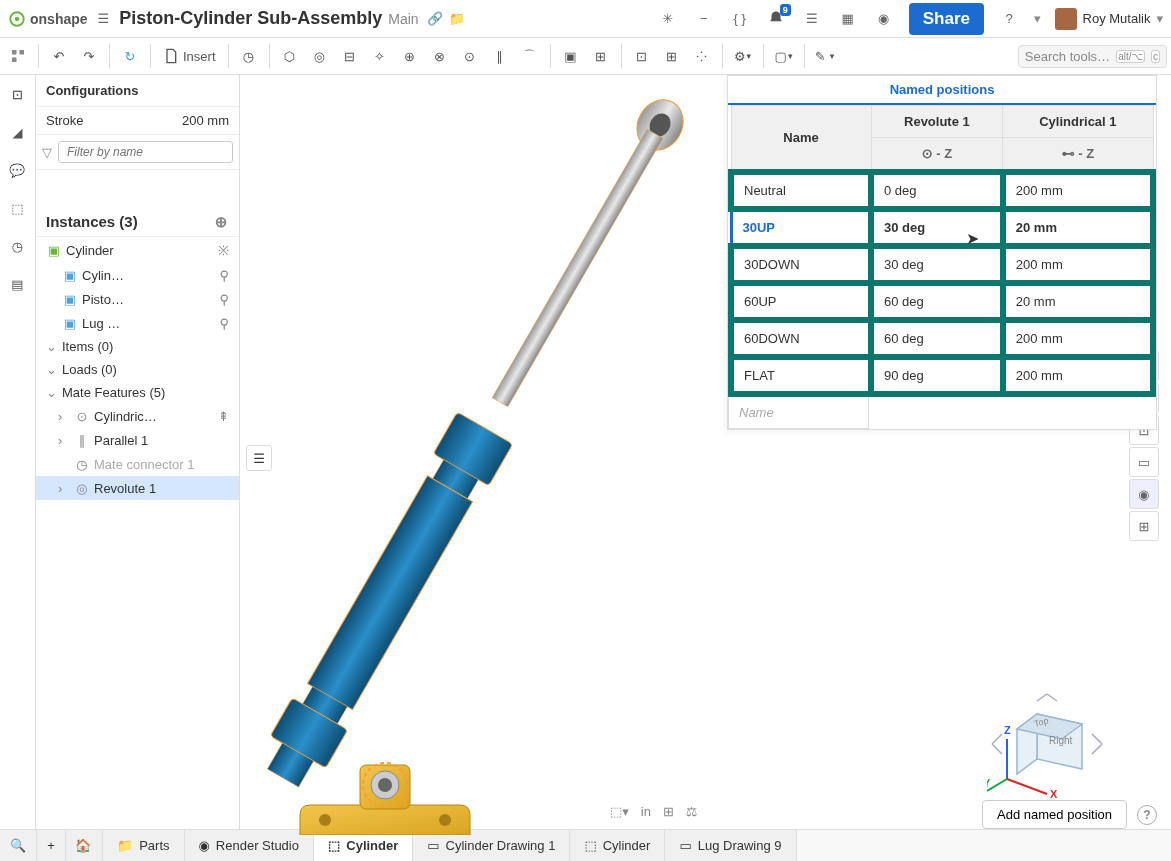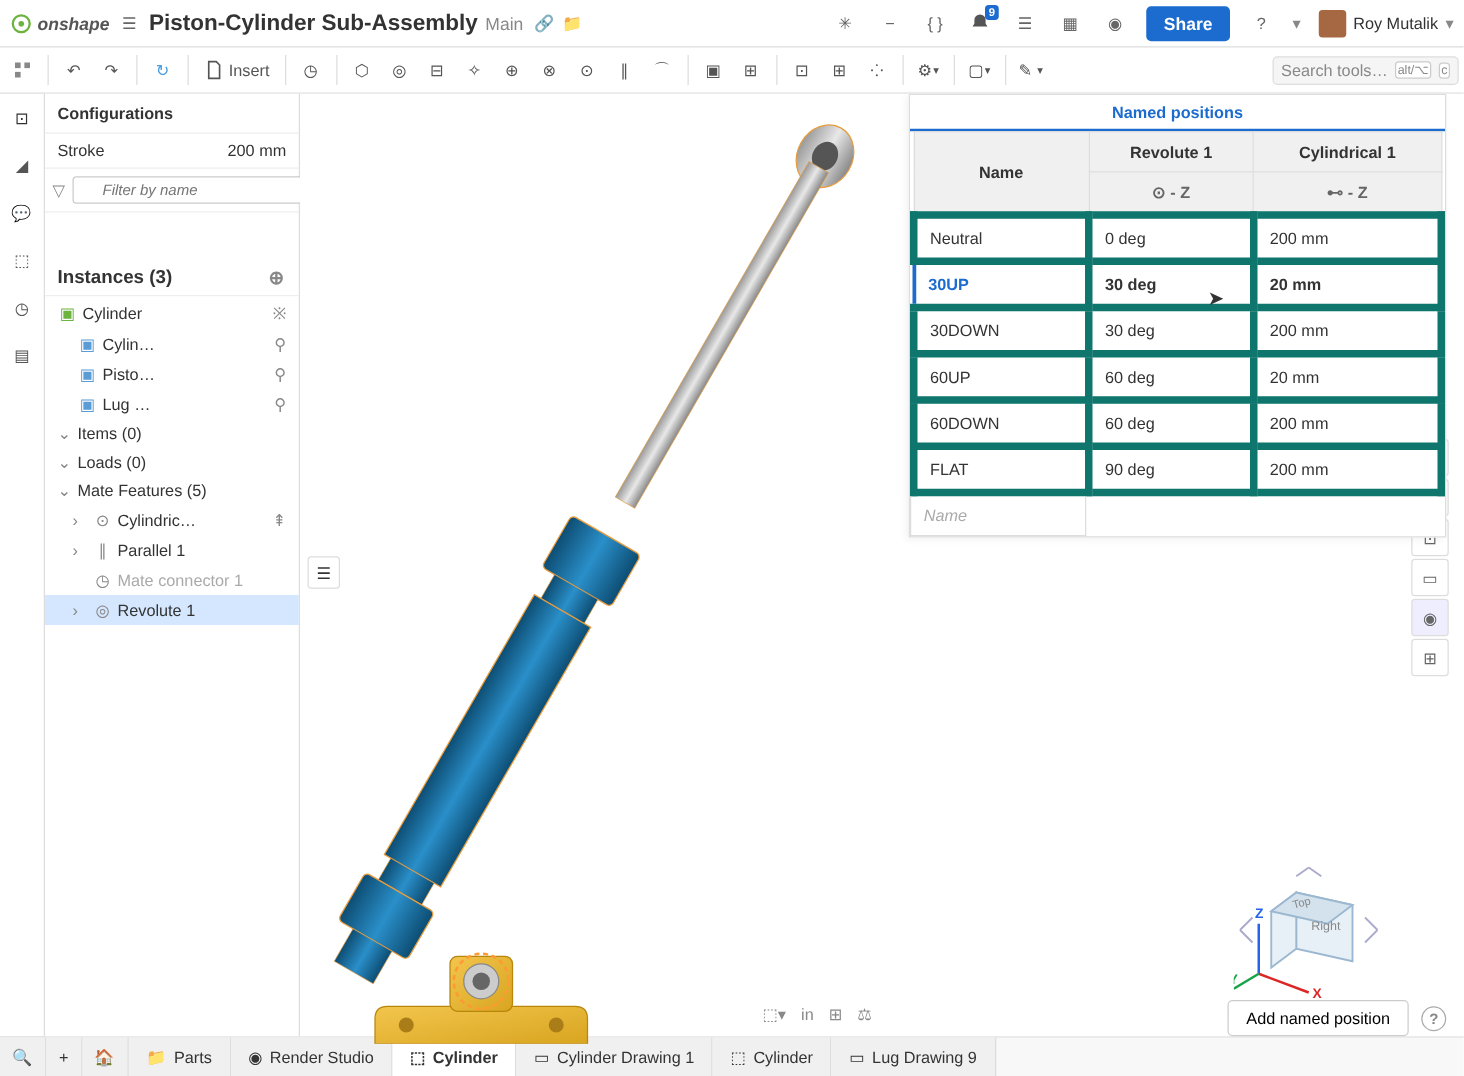--- a/index.html
+++ b/index.html
@@ -1,43 +1,43 @@
 <!DOCTYPE html>
 <html><head>
 <meta charset="utf-8">
 <style>
 * { box-sizing: border-box; margin: 0; padding: 0; }
 body { font-family: -apple-system, "Segoe UI", sans-serif; font-size: 13px; color: #333; background: #fff; overflow: hidden; width: 1171px; height: 861px; position: relative; }
 .header { height: 38px; background: #fff; border-bottom: 1px solid #ddd; display: flex; align-items: center; padding: 0 8px; }
-.logo { display: flex; align-items: center; gap: 4px; font-style: italic; }
+.logo { display: flex; align-items: center; gap: 4px; }
 .logo-icon { width: 18px; height: 18px; }
 .logo-text { font-weight: 600; color: #555; font-size: 14px; }
 .hamburger { margin: 0 10px; color: #666; cursor: pointer; }
 .doc-title { font-size: 18px; font-weight: 700; color: #333; }
 .doc-sub { font-size: 14px; color: #888; margin-left: 6px; }
 .header-right { margin-left: auto; display: flex; align-items: center; gap: 14px; }
 .icon-btn { color: #666; cursor: pointer; display: flex; align-items: center; justify-content: center; width: 22px; height: 22px; }
-.share-btn { background: #1c6bce; color: #fff; border: none; border-radius: 4px; padding: 6px 14px; font-weight: 600; font-size: 14px; cursor: pointer; }
+.share-btn { background: #1c6bce; color: #fff; border: none; border-radius: 4px; padding: 6px 14px; font-weight: 600; font-size: 17px; cursor: pointer; }
 .user { display: flex; align-items: center; gap: 6px; font-size: 13px; font-weight: 500; }
 .avatar { width: 22px; height: 22px; border-radius: 3px; background: #a66842; }
 .badge { position: absolute; top: -4px; right: -4px; background: #1c6bce; color: #fff; font-size: 9px; padding: 1px 3px; border-radius: 3px; font-weight: 700; }
 .toolbar { height: 37px; border-bottom: 1px solid #ddd; display: flex; align-items: center; padding: 0 4px; gap: 2px; }
 .tool-btn { width: 28px; height: 28px; display: flex; align-items: center; justify-content: center; color: #555; cursor: pointer; border-radius: 3px; position: relative; }
 .tool-sep { width: 1px; height: 24px; background: #ddd; margin: 0 4px; }
 .insert-btn { display: flex; align-items: center; gap: 4px; padding: 0 6px; }
 .search-tools { margin-left: auto; display: flex; align-items: center; background: #f5f5f5; border: 1px solid #ddd; border-radius: 4px; padding: 3px 6px; color: #888; font-size: 13px; gap: 6px; }
 .search-tools kbd { border: 1px solid #ccc; border-radius: 3px; padding: 0 1px; font-size: 10px; background: #fff; font-family: inherit; }
 .main { display: flex; height: calc(100% - 38px - 37px - 32px); }
 .left-rail { width: 36px; border-right: 1px solid #ddd; display: flex; flex-direction: column; align-items: center; padding-top: 8px; gap: 16px; }
 .rail-icon { color: #555; cursor: pointer; width: 22px; height: 22px; display: flex; align-items: center; justify-content: center; }
 .panel { width: 204px; border-right: 1px solid #ddd; display: flex; flex-direction: column; background: #fff; }
 .panel-header { font-weight: 700; padding: 8px 10px; border-bottom: 1px solid #eee; font-size: 13px; }
 .config-row { display: flex; justify-content: space-between; padding: 6px 10px; border-bottom: 1px solid #eee; font-size: 13px; }
 .filter-row { display: flex; align-items: center; gap: 6px; padding: 6px; border-bottom: 1px solid #eee; }
-.filter-input { flex: 1; border: 1px solid #ccc; border-radius: 3px; padding: 3px 23px; font-size: 12px; font-style: italic; color: #888; font-family: inherit; }
+.filter-input { flex: 1; border: 1px solid #ccc; border-radius: 3px; padding: 3px 8px; font-size: 12px; font-style: italic; color: #888; font-family: inherit; }
 .tree-section { padding: 6px 10px; font-weight: 700; border-bottom: 1px solid #eee; font-size: 15px; display: flex; justify-content: space-between; align-items: center; margin-top: 37px; }
 .tree-item { display: flex; align-items: center; gap: 4px; padding: 4px 10px; font-size: 13px; cursor: pointer; }
 .tree-item.selected { background: #d4e7ff !important; }
 .tree-child { padding-left: 26px; }
 .tree-grandchild { padding-left: 40px; color: #888; }
 .tree-item-wide { padding-left: 22px; }
 .chevron { width: 12px; color: #888; }
 .feat-icon { width: 16px; height: 16px; display: inline-flex; align-items: center; justify-content: center; color: #888; }
 .canvas { flex: 1; position: relative; background: #fff; }
 .view-tools { position: absolute; right: 12px; top: 276px; display: flex; flex-direction: column; gap: 2px; }

